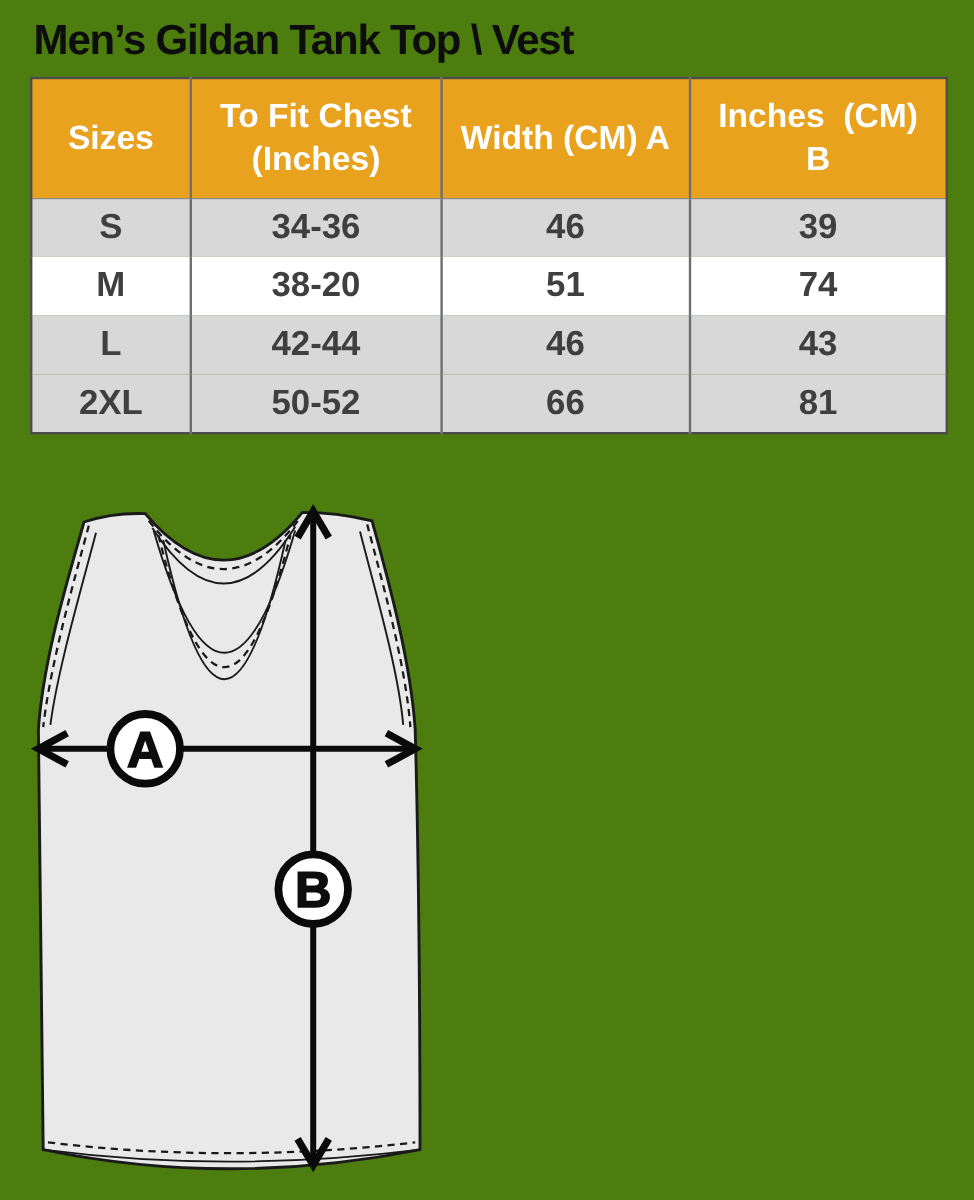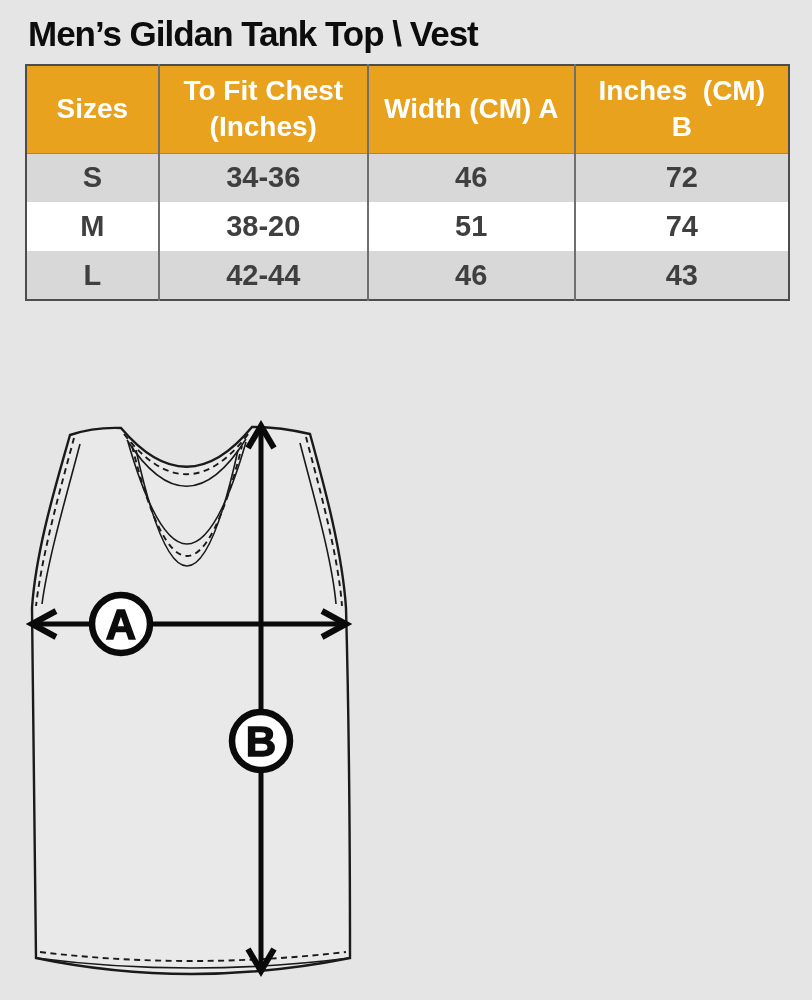--- a/index.html
+++ b/index.html
@@ -1,36 +1,36 @@
 <!DOCTYPE html>
 <html><head>
 <meta charset="utf-8">
 <style>
   * { margin:0; padding:0; box-sizing:border-box; }
   html,body { background:#ffffff; }
   body { font-family:"Liberation Sans", sans-serif; }
   .page {
-    position:relative; width:812px; height:1000px; background:#e5e5e5; overflow:hidden;
+    position:relative; width:812px; height:1000px; background:#4d7c0f; overflow:hidden;
   }
   .title {
     position:absolute; left:28px; top:14px;
     font-size:35px; font-weight:bold; color:#0d0d0d; letter-spacing:-1px;
     white-space:nowrap;
   }
   table.size-table {
     position:absolute; left:25px; top:64px; width:765px;
     border-collapse:collapse; table-layout:fixed;
     border:2px solid #4d4d4d;
   }
   table.size-table th, table.size-table td {
     border-left:2px solid #6f6f6f;
     text-align:center; vertical-align:middle;
   }
   table.size-table th:first-child, table.size-table td:first-child { border-left:none; }
-  table.size-table thead tr { height:88px; }
+  table.size-table thead tr { height:100px; }
   table.size-table thead th {
     background:#e8a21e; color:#ffffff;
     font-size:28px; font-weight:bold; line-height:1.3;
     border-bottom:1px solid #8a8a8a;
   }
   .th-line { display:block; white-space:pre-wrap; }
   table.size-table tbody tr { height:49px; }
   table.size-table tbody td {
     font-size:29px; font-weight:bold; color:#3f3f3f; background:#ffffff;
   }
@@ -82,33 +82,39 @@
           <span class="th-line">Inches  (CM)</span>
             <span class="th-line">B</span>
         </th>
       </tr>
     </thead>
     <tbody>
       <tr class="row-shaded">
         <td>S</td>
         <td>34-36</td>
         <td>46</td>
-        <td>72</td>
+        <td>39</td>
       </tr>
       <tr>
         <td>M</td>
         <td>38-20</td>
         <td>51</td>
         <td>74</td>
       </tr>
       <tr class="row-shaded">
         <td>L</td>
         <td>42-44</td>
         <td>46</td>
         <td>43</td>
+      </tr>
+      <tr class="row-shaded">
+        <td>2XL</td>
+        <td>50-52</td>
+        <td>66</td>
+        <td>81</td>
       </tr>
     </tbody>
   </table>
 
   <div class="diagram-wrap">
     <svg viewBox="0 0 340 578">
 
       <path d="M 50 17
            Q 74 9 101 10
            Q 167 88 232 9

